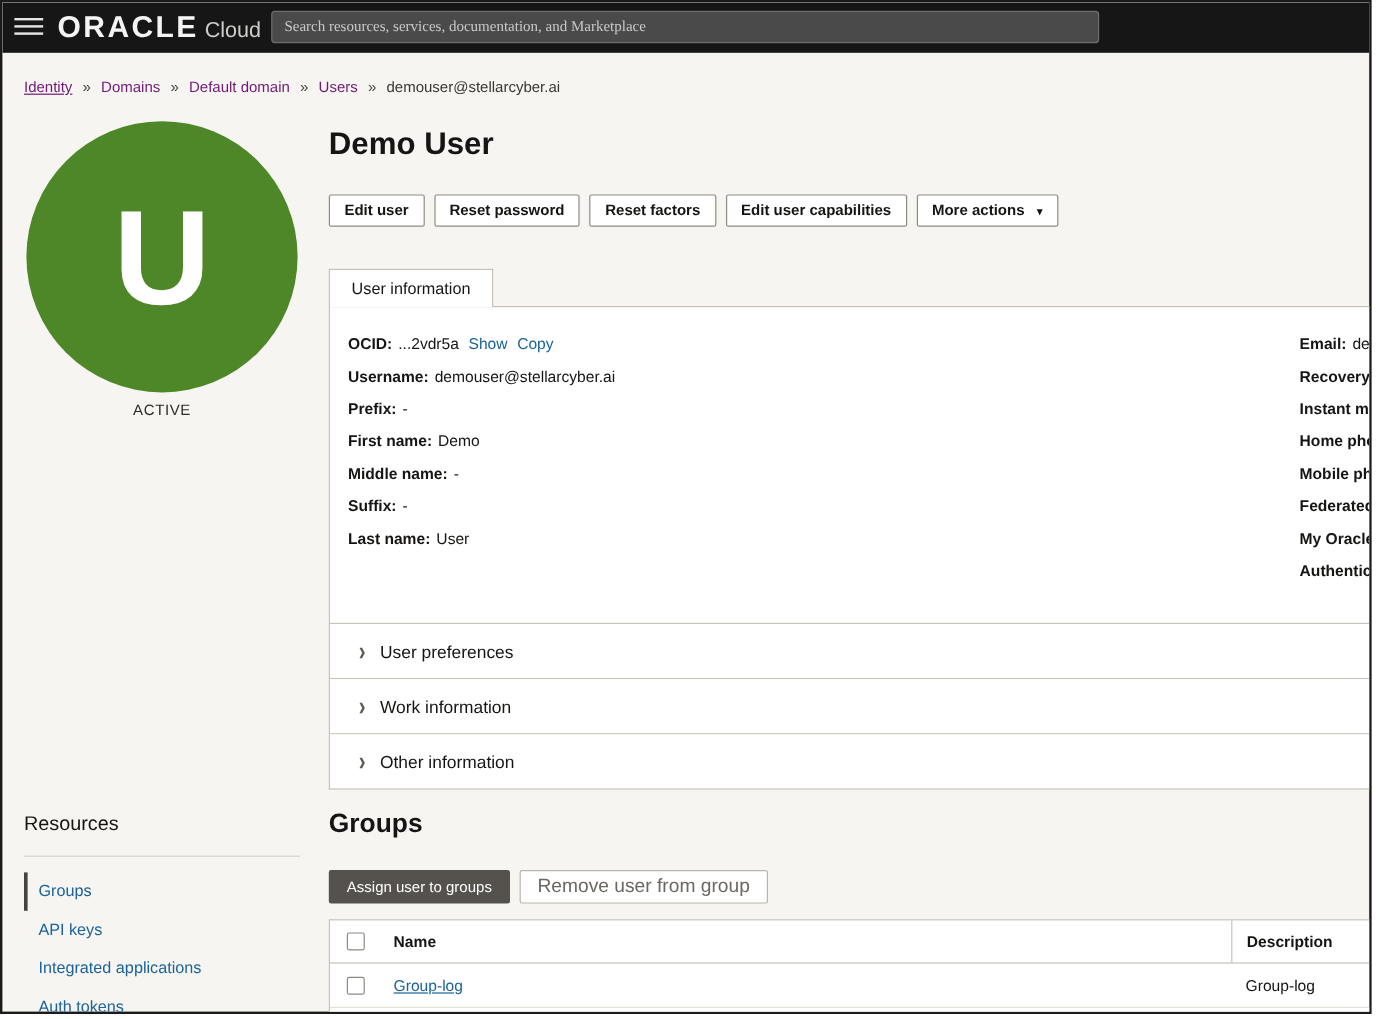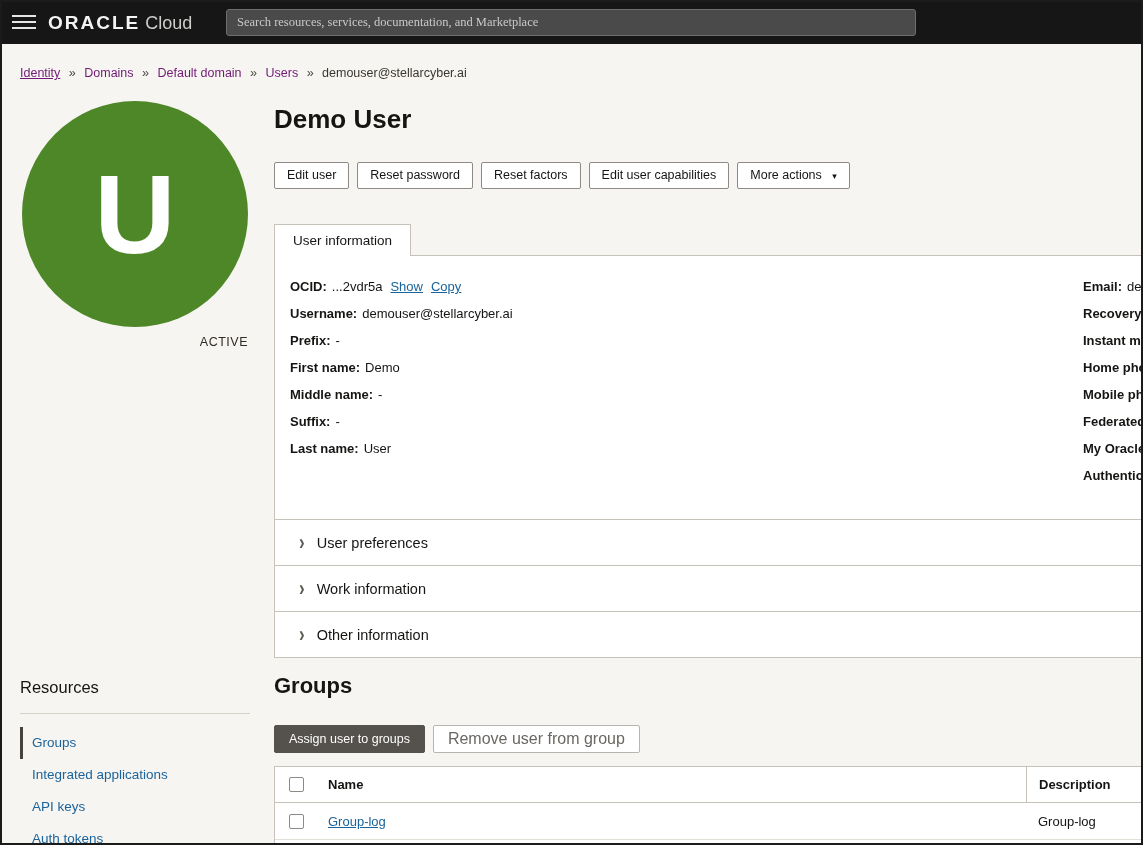--- a/index.html
+++ b/index.html
@@ -5,68 +5,68 @@
   * { box-sizing: border-box; }
   body { margin: 0; background: #ffffff; font-family: "Liberation Sans", sans-serif; }
   .screen { position: relative; width: 1143px; height: 845px; border: 2px solid #1b1b1b;
             overflow: hidden; background: #f7f5f1; }
 
   
   .topbar { position: absolute; top: 0; left: 0; width: 100%; height: 42px; background: #161616; }
   .hamburger { position: absolute; left: 10px; top: 13px; width: 24px; height: 16px; cursor: pointer; }
   .hamburger span { display: block; height: 2px; background: #e6e6e6; margin-bottom: 4px; }
   .logo { position: absolute; left: 46px; top: 0; height: 42px; line-height: 42px; white-space: nowrap; }
-  .logo-oracle { color: #f4f4f4; font-weight: bold; font-size: 19px; letter-spacing: 2px; }
+  .logo-oracle { color: #f4f4f4; font-weight: bold; font-size: 25px; letter-spacing: 2px; }
   .logo-cloud { color: #cfcdca; font-size: 18px; margin-left: 5px; font-weight: 400; }
   .search { position: absolute; left: 224px; top: 7px; width: 690px; height: 27px;
             background: #4a4a4a; border: 1px solid #6e6e6e; border-radius: 3px;
             color: #e0e0e0; font-size: 12.5px; padding: 0 10px; font-family: Liberation Serif, serif; outline: none; }
   .search::placeholder { color: #c9c9c9; }
 
   
   .breadcrumb { position: absolute; left: 18px; top: 64px; font-size: 12.5px; color: #3a3632; white-space: nowrap; }
   .bc-link { color: #701a75; text-decoration: none; cursor: pointer; }
   .bc-link.underlined { text-decoration: underline; }
   .bc-sep { color: #4a4642; margin: 0 5px; }
   .bc-current { color: #3a3632; }
 
   
   .avatar { position: absolute; left: 20px; top: 99px; width: 226px; height: 226px; border-radius: 50%;
             background: #4d8727; display: flex; align-items: center; justify-content: center; }
   .avatar-letter { color: #ffffff; font-size: 112px; font-weight: bold; }
-  .status { position: absolute; left: 20px; top: 333px; width: 226px; text-align: right;
+  .status { position: absolute; left: 20px; top: 333px; width: 226px; text-align: center;
             font-size: 12.5px; color: #2f2b27; letter-spacing: 0.5px; }
   .resources-title { position: absolute; left: 18px; top: 676px; font-size: 16.5px; color: #161513; }
   .sidebar-divider { position: absolute; left: 18px; top: 711px; width: 230px; border-top: 1px solid #d6d2c9; }
   .sidebar-list { position: absolute; left: 18px; top: 725px; width: 230px; }
   .sidebar-item { position: relative; height: 32px; line-height: 32px; font-size: 13.5px;
                   color: #1b639a; padding-left: 12px; cursor: pointer; }
   .sidebar-item.selected { border-left: 3px solid #47423d; padding-left: 9px; }
 
   
   .page-title { position: absolute; left: 272px; top: 102px; font-size: 26px; font-weight: 600; color: #161513; }
   .actions { position: absolute; left: 272px; top: 160px; display: flex; gap: 8px; }
   .btn { height: 27px; line-height: 25px; padding: 0 12px; background: #fff; border: 1px solid #8e8b86;
-         font-size: 12.5px; color: #161513; border-radius: 2px; cursor: pointer; font-family: inherit; white-space: nowrap; }
+         font-size: 12.5px; color: #161513; border-radius: 2px; cursor: pointer; font-family: inherit; white-space: nowrap; font-weight: bold; }
   .btn .caret { font-size: 9px; margin-left: 7px; color: #161513; }
 
   
   .tabs { position: absolute; left: 272px; top: 222px; display: flex; align-items: flex-end; flex-direction: column; }
   .tab { height: 31px; line-height: 31px; padding: 0 18px; font-size: 13.5px; color: #44403b; cursor: pointer; }
   .tab.active { height: 32px; line-height: 32px; background: #fff; border: 1px solid #c7c2b9; border-bottom: none;
                 color: #161513; position: relative; z-index: 2; }
 
   
   .info-panel { position: absolute; left: 272px; top: 253px; width: 900px; height: 265px;
                 background: #fff; border: 1px solid #c7c2b9; }
   .fields-left { position: absolute; left: 15px; top: 17px; white-space: nowrap; }
   .fields-right { position: absolute; left: 808px; top: 17px; width: 160px; white-space: nowrap; }
   .field-row { height: 27px; line-height: 27px; font-size: 13px; color: #161513; }
   .flabel { font-weight: bold; margin-right: 5px; }
-  .flink { color: #19649c; text-decoration: underline; margin-left: 8px; cursor: pointer; }
+  .flink { color: #19649c; margin-left: 8px; cursor: pointer; }
 
   
   .collapse-row { position: absolute; left: 272px; width: 900px; height: 46px; background: #fff;
                   border: 1px solid #c7c2b9; border-top: none; line-height: 45px; font-size: 14.5px;
                   color: #161513; padding-left: 24px; cursor: pointer; }
   .collapse-row .chev { display: inline-block; margin-right: 12px; color: #5f5b55; font-size: 17px;
                         transform: scaleY(1.3); font-weight: bold; }
   .row-prefs { top: 518px; } .row-work { top: 564px; } .row-other { top: 610px; }
 
   
@@ -123,22 +123,22 @@
 
   <div class="avatar">
     <span class="avatar-letter">U</span>
   </div>
   <div class="status">ACTIVE</div>
 
   <div class="resources-title">Resources</div>
   <div class="sidebar-divider"></div>
   <div class="sidebar-list">
     <div class="sidebar-item selected">Groups</div>
+    <div class="sidebar-item">API keys</div>
     <div class="sidebar-item">Integrated applications</div>
-    <div class="sidebar-item">API keys</div>
     <div class="sidebar-item">Auth tokens</div>
   </div>
 
   <h1 class="page-title" style="margin:0;text-align:center;">Demo User</h1>
 
   <div class="actions">
     <button class="btn">Edit user</button>
     <button class="btn">Reset password</button>
     <button class="btn">Reset factors</button>
     <button class="btn">Edit user capabilities</button>

